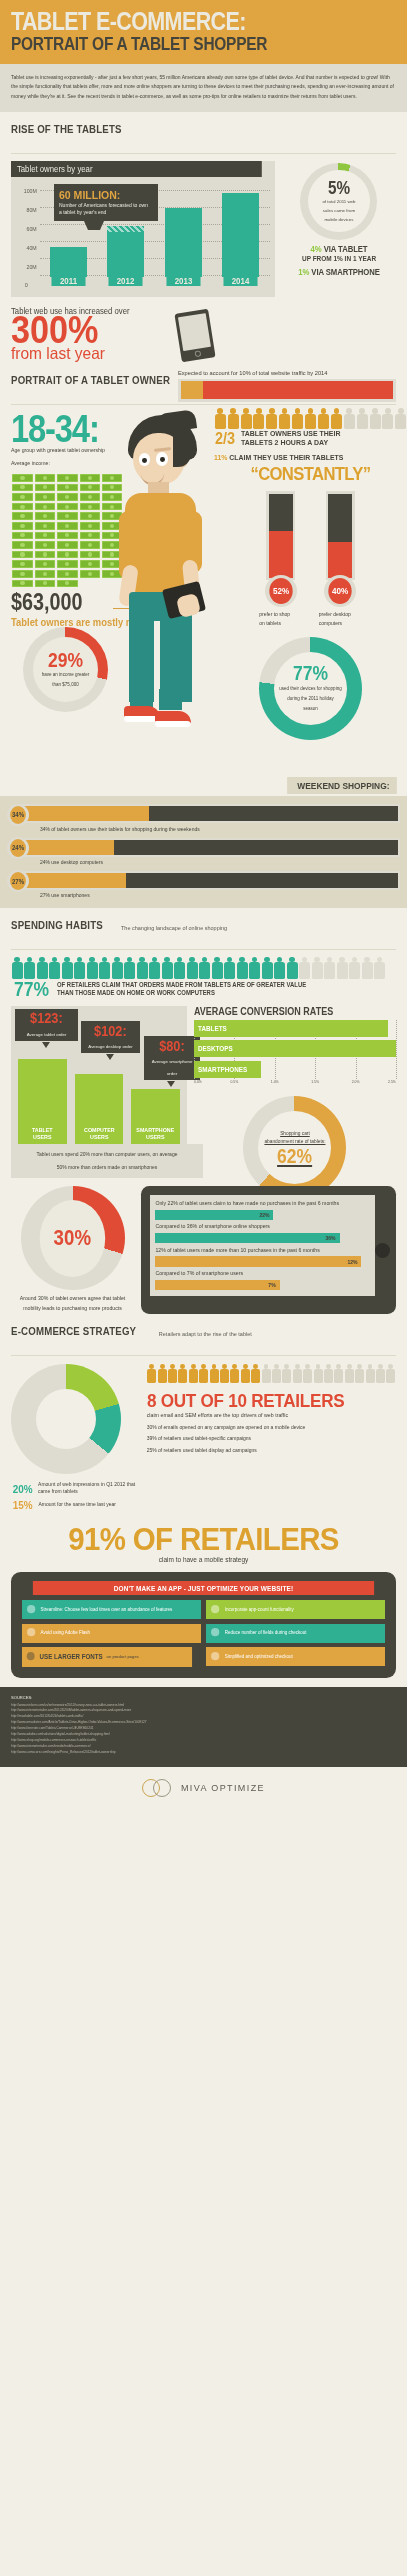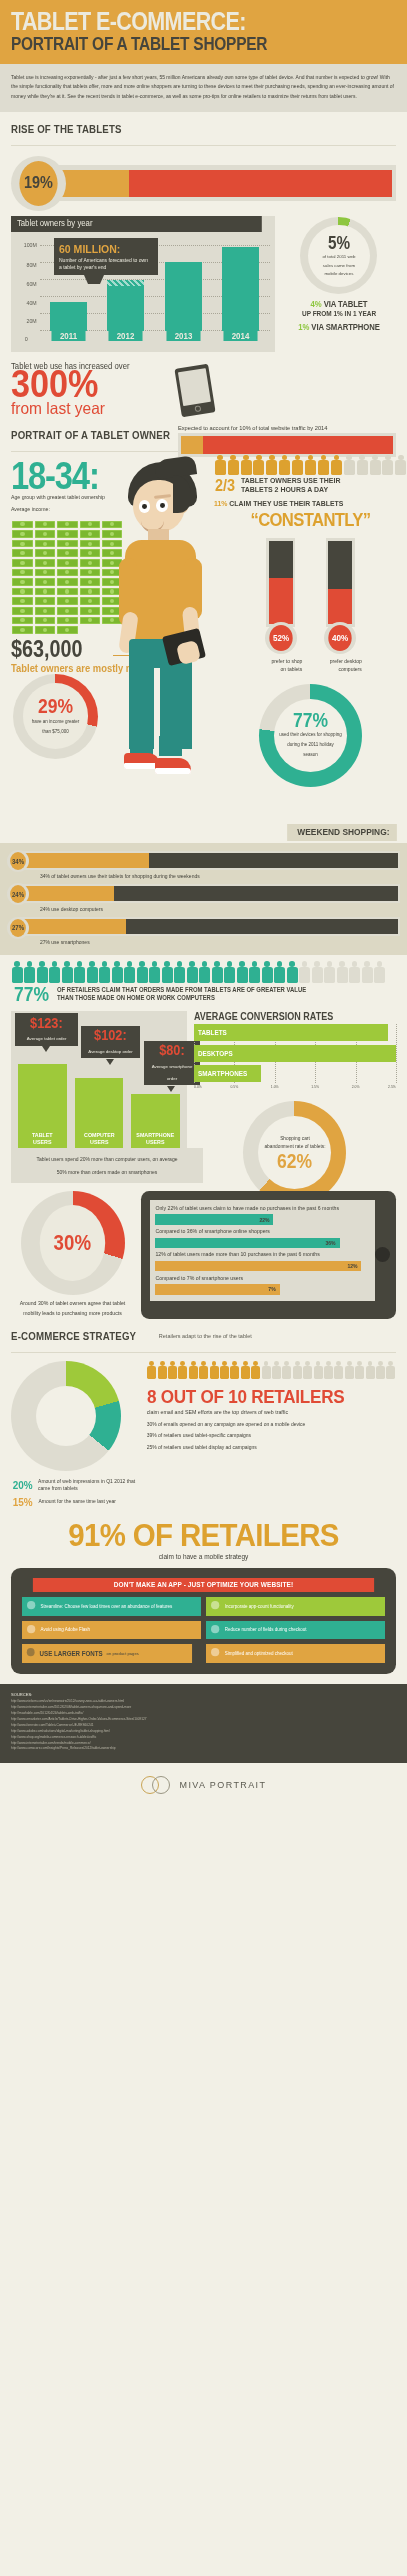--- a/index.html
+++ b/index.html
@@ -15,22 +15,22 @@
             color:#eceade; font-weight:bold; transform:scaleX(.86);
             transform-origin:left center; }
   .hdr h2 { font-size:18px; line-height:1; letter-spacing:-0.3px;
             color:#46453c; font-weight:bold; transform:scaleX(.86);
             transform-origin:left center; margin-top:2.1px; }
   .intro { background:#dedcd0; padding:9px 11px 10.3px; font-size:5px;
            line-height:1.95; color:#43423a; }
 
   
   .sec { padding:0 11px; }
-  .sectitle { display:flex; align-items:center; gap:5.5px;
-              padding:11px 0 10px; border-bottom:1px solid #dcd9c9; }
+  .sectitle { display:flex; align-items:flex-end; gap:5.5px;
+              padding:11px 0 18px; border-bottom:1px solid #dcd9c9; }
   .sectitle .t { font-size:11px; font-weight:bold; letter-spacing:0.2px;
                  color:#46453c; transform:scaleX(.88); transform-origin:left; }
   .sectitle .s { font-size:5.5px; color:#5c5b51; }
 
   
   .bar19wrap { position:relative; height:53px; margin-top:9.6px; }
   .bar19bg { position:absolute; left:19px; top:9.6px; right:0; height:36px;
              background:#dedcd0; }
   .bar19or { position:absolute; left:23px; top:13.7px; width:95px; height:27.4px;
              background:#e0a441; }
@@ -147,21 +147,21 @@
   .inc63 .n { font-size:23px; font-weight:bold; color:#46453c;
               transform:scaleX(.86); transform-origin:left; display:block; }
   .inc63 .m { font-size:10px; font-weight:bold; color:#d89f3e;
               transform:scaleX(.94); transform-origin:left; display:block;
               margin-top:0.7px; }
   .maleline { position:absolute; left:102px; top:200px; width:44px; height:1px;
               background:#d89f3e; }
   .maleline:after { content:""; position:absolute; right:-2.1px; top:-1.4px; width:3.4px;
                     height:3.4px; border-radius:50%; background:#d89f3e; }
 
-  .d29 { position:absolute; left:2px; top:219px; width:85px; height:85px;
+  .d29 { position:absolute; left:12px; top:219px; width:85px; height:85px;
          border-radius:50%;
          background:conic-gradient(#e04b35 0deg 104deg,#dedcd0 104deg 360deg); }
   .d29 i { position:absolute; inset:9.6px; border-radius:50%; background:#eceade;
            display:flex; flex-direction:column; align-items:center;
            justify-content:center; font-style:normal; text-align:center; }
   .d29 .n { font-size:20.6px; font-weight:bold; color:#e04b35; transform:scaleX(.85);
             line-height:.9; }
   .d29 .s { font-size:4.5px; line-height:1.7; color:#43423a; margin-top:2.1px; }
 
   
@@ -237,21 +237,21 @@
                   transform:scaleX(.9); }
   .twothirds .t { font-size:7.5px; font-weight:bold; color:#46453c; line-height:1.15;
                   transform:scaleX(.93); transform-origin:left; }
   .claim { margin-top:4.8px; font-size:7.5px; font-weight:bold; color:#46453c;
            transform:scaleX(.92); transform-origin:left; }
   .claim em { font-style:normal; color:#dda12f; }
   .constant { font-size:18.5px; font-weight:bold; color:#dda12f; text-align:center;
               transform:scaleX(.9); margin-top:0.7px; letter-spacing:-0.7px; }
 
   .thermos { display:flex; gap:16.5px; justify-content:center; margin-top:6.9px; }
-  .therm { width:43px; text-align:right; position:relative; }
+  .therm { width:43px; text-align:left; position:relative; }
   .tbody { width:29px; height:89px; margin:0 auto; background:#dedcd0;
            padding:2.7px; position:relative; }
   .tbody i { position:absolute; left:2.7px; right:2.7px; top:2.7px; bottom:2.7px;
              background:#46453c; }
   .tbody u { position:absolute; left:2.7px; right:2.7px; bottom:2.7px; background:#e04b35;
              text-decoration:none; }
   .tbulb { width:32px; height:32px; border-radius:50%; background:#dedcd0;
            margin:-5.5px auto 0; display:flex; align-items:center;
            justify-content:center; position:relative; }
   .tbulb i { width:26px; height:26px; border-radius:50%; background:#e04b35;
@@ -333,21 +333,21 @@
   .cvaxis { position:relative; height:8.2px; margin-top:0.7px; }
   .cvaxis span { position:absolute; font-size:3.4px; color:#5c5b51;
                  transform:translateX(-50%); }
   .cvgrid { position:absolute; top:0; bottom:9.6px; width:0.7px; border-left:0.7px dotted #a9a697; }
 
   .d62 { width:103px; height:103px; margin:8.2px auto 0; border-radius:50%;
          background:conic-gradient(#e0a441 0deg 223deg,#dedcd0 223deg 360deg);
          position:relative; }
   .d62 i { position:absolute; inset:15px; border-radius:50%; background:#f2f0e6;
            display:flex; flex-direction:column; align-items:center;
-           justify-content:center; font-style:normal; text-align:center; }
+           justify-content:center; font-style:normal; text-align:center;text-decoration:underline; }
   .d62 .s { font-size:4.8px; line-height:1.6; color:#43423a; }
   .d62 .n { font-size:20.6px; font-weight:bold; color:#e0a441; transform:scaleX(.85);
             line-height:.9; margin-top:1.4px; }
   .d62cap { text-align:center; font-size:5.2px; color:#43423a; margin-top:4.1px; }
 
   
   .improw { display:flex; gap:6.9px; margin-top:8.2px; }
   .d30 { width:123px; text-align:center; }
   .d30 .ring { width:104px; height:104px; margin:0 auto; border-radius:50%;
                background:conic-gradient(#e04b35 0deg 108deg,#dedcd0 108deg 360deg);
@@ -439,28 +439,20 @@
   <h1 class="cond">TABLET E-COMMERCE:</h1>
   <h2 class="cond">PORTRAIT OF A TABLET SHOPPER</h2>
 </div>
 <div class="intro">Tablet use is increasing exponentially - after just a few short years, 55 million Americans already own some type of tablet device. And that number is expected to grow! With the simple functionality that tablets offer, more and more online shoppers are turning to these devices to meet their purchasing needs, spending an ever-increasing amount of money while they're at it. See the recent trends in tablet e-commerce, as well as some pro-tips for online retailers to maximize their returns from tablet users.</div>
 
 <div class="sec">
   <div class="sectitle">
     <div class="t cond">RISE OF THE TABLETS</div>
   </div>
 
-  <div class="bar19wrap">
-    <div class="bar19bg"></div>
-    <div class="bar19or"></div>
-    <div class="bar19rd"></div>
-    <div class="circ19">
-      <i class="cond">19%</i>
-    </div>
-  </div>
 
 
   <div class="row">
 
     <div class="chartbox">
       <div class="cap cond">Tablet owners by year</div>
       <div class="plot">
         <div class="yax">
           <span class="cond" style="top:8%">100M</span>
           <span class="cond" style="top:27%">80M</span>
@@ -815,20 +807,24 @@
         </div>
         <div class="wcirc">
           <i class="cond">27%</i>
         </div>
         <div class="wtxt">27% use smartphones</div>
       </div>
     </div>
 </div>
 
 <div class="sec">
+  <div class="sectitle">
+    <div class="t cond">SPENDING HABITS</div>
+    <div class="s">The changing landscape of online shopping</div>
+  </div>
 
   <div class="ppl77" id="ppl77">
       <div class="pp2 on">
         <b></b>
         <i></i>
       </div>
       <div class="pp2 on">
         <b></b>
         <i></i>
       </div>
@@ -1270,15 +1266,15 @@
       <p>http://www.internetretailer.com/trends/mobile-commerce/</p>
       <p>http://www.comscore.com/Insights/Press_Releases/2012/tablet-ownership</p>
     </div>
 </div>
 
 <div class="brand">
   <div class="logo">
     <span class="a"></span>
       <span class="b"></span>
   </div>
-  <div class="nm cond">MIVA PORTRAIT</div>
+  <div class="nm cond">MIVA OPTIMIZE</div>
 </div>
 
 
 </body></html>

